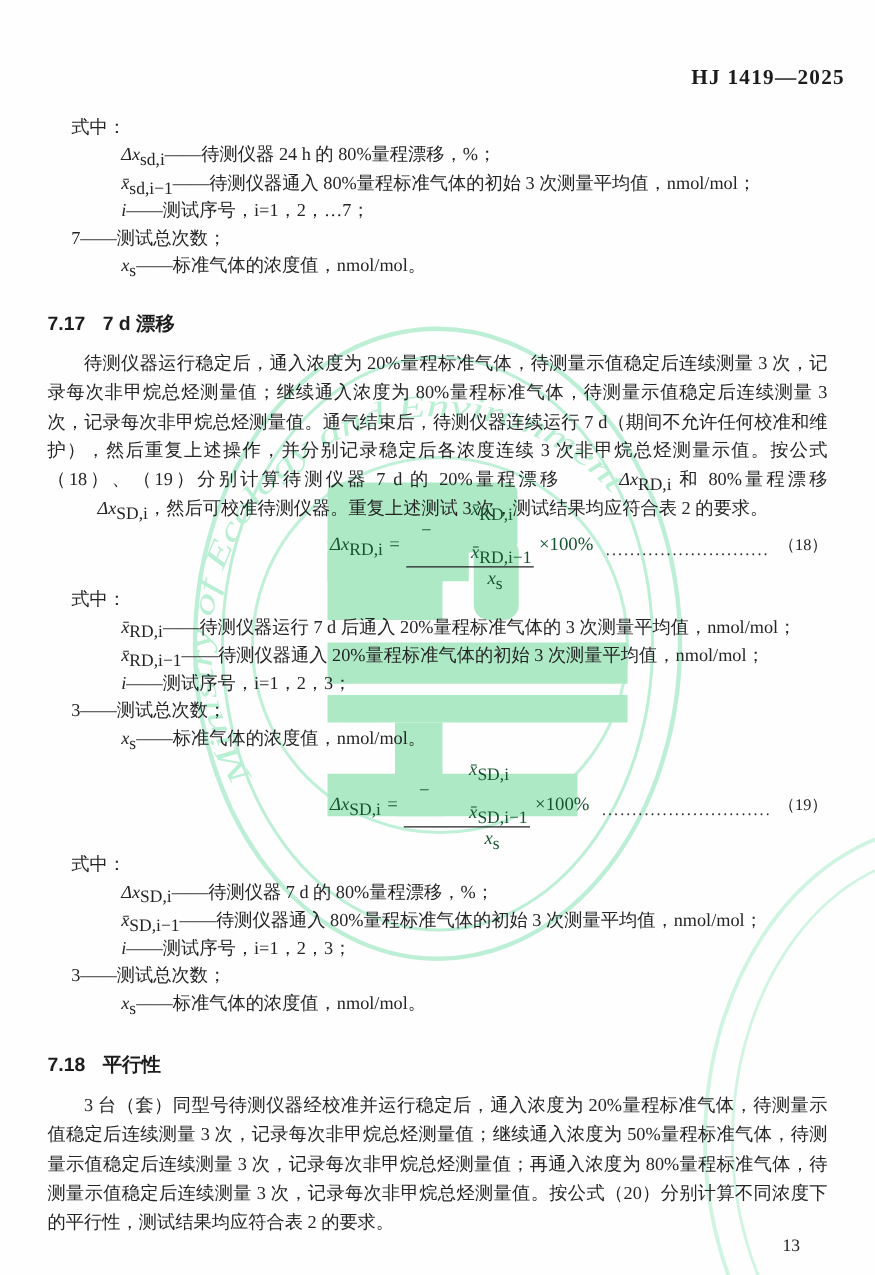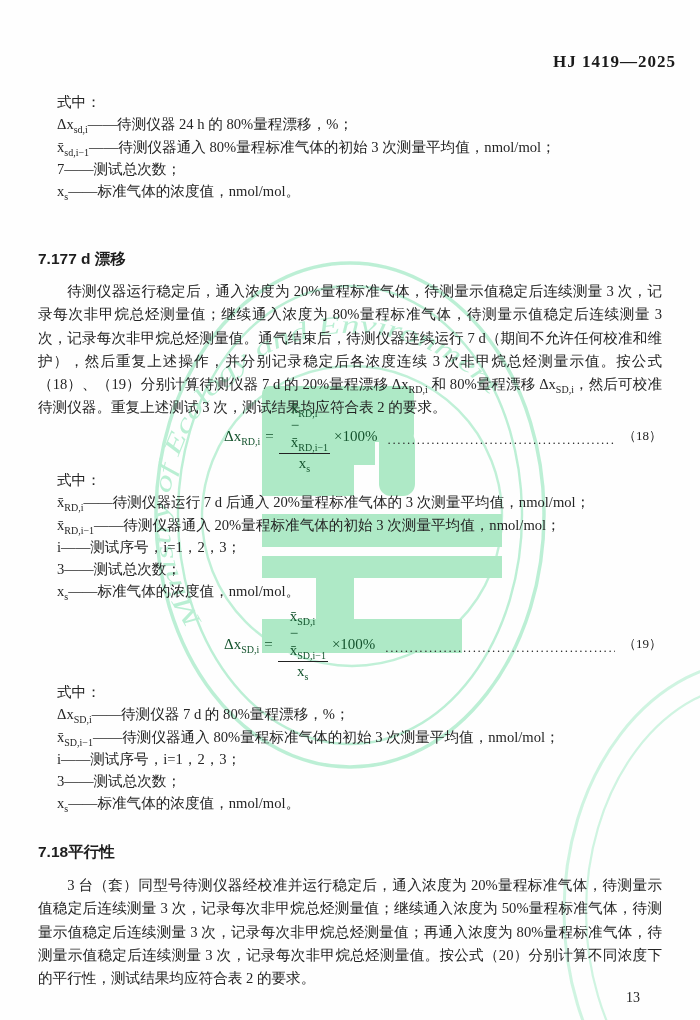--- a/index.html
+++ b/index.html
@@ -9,28 +9,28 @@
     overflow:hidden;
   }
   .wm{position:absolute;left:0;top:0;z-index:0;}
   .content{position:absolute;inset:0;z-index:1;}
   .doc-code{
     position:absolute;top:52px;right:24px;font-weight:bold;font-size:17px;
     letter-spacing:1px;color:#1b1b1b;
   }
   .defs{position:absolute;left:57px;right:20px;font-size:14.6px;color:#242424;}
   .defs .line{height:22.3px;line-height:22.3px;white-space:nowrap;}
-  .it{font-family:"Liberation Serif","DejaVu Serif",serif;}
+  .it{font-style:italic;font-family:"Liberation Serif","DejaVu Serif",serif;margin-left:40px;}
   .rm{font-style:normal;}
-  sub{font-size:10px;line-height:0;}
+  sub{font-size:14px;line-height:0;}
   .sec-head{
     position:absolute;left:38px;font-family:"Liberation Sans","DejaVu Sans",sans-serif;
     font-weight:bold;font-size:15.5px;color:#1d1d1d;white-space:nowrap;
   }
-  .sec-head .num{}
+  .sec-head .num{margin-right:14px;}
   .para{
     position:absolute;left:38px;width:624px;font-size:14.6px;line-height:23.3px;
     text-align:justify;text-indent:2em;color:#242424;
   }
   .formula-row{
     position:absolute;left:38px;right:38px;height:56px;display:flex;align-items:center;
   }
   .feq{display:inline-flex;align-items:center;margin-left:186px;font-size:15px;color:#14532d;white-space:nowrap;}
   .feq-sign{margin:0 5px;}
   .frac{display:inline-flex;flex-direction:column;align-items:center;vertical-align:middle;}
@@ -80,20 +80,23 @@
 
     <div class="doc-code">HJ 1419—2025</div>
 
     <div class="defs" style="top:91px">
       <div class="line">式中：</div>
       <div class="line">
         <span><span class="it">Δx</span><sub>sd,i</sub></span><span>——待测仪器 24 h 的 80%量程漂移，%；</span>
       </div>
       <div class="line">
         <span><span class="it">x̄</span><sub>sd,i−1</sub></span><span>——待测仪器通入 80%量程标准气体的初始 3 次测量平均值，nmol/mol；</span>
+      </div>
+      <div class="line">
+        <span><span class="it">i</span></span><span>——测试序号，i=1，2，…7；</span>
       </div>
       <div class="line">
         <span><span class="rm">7</span></span><span>——测试总次数；</span>
       </div>
       <div class="line">
         <span><span class="it">x</span><sub>s</sub></span><span>——标准气体的浓度值，nmol/mol。</span>
       </div>
     </div>
 
     <div class="sec-head" style="top:249px">

